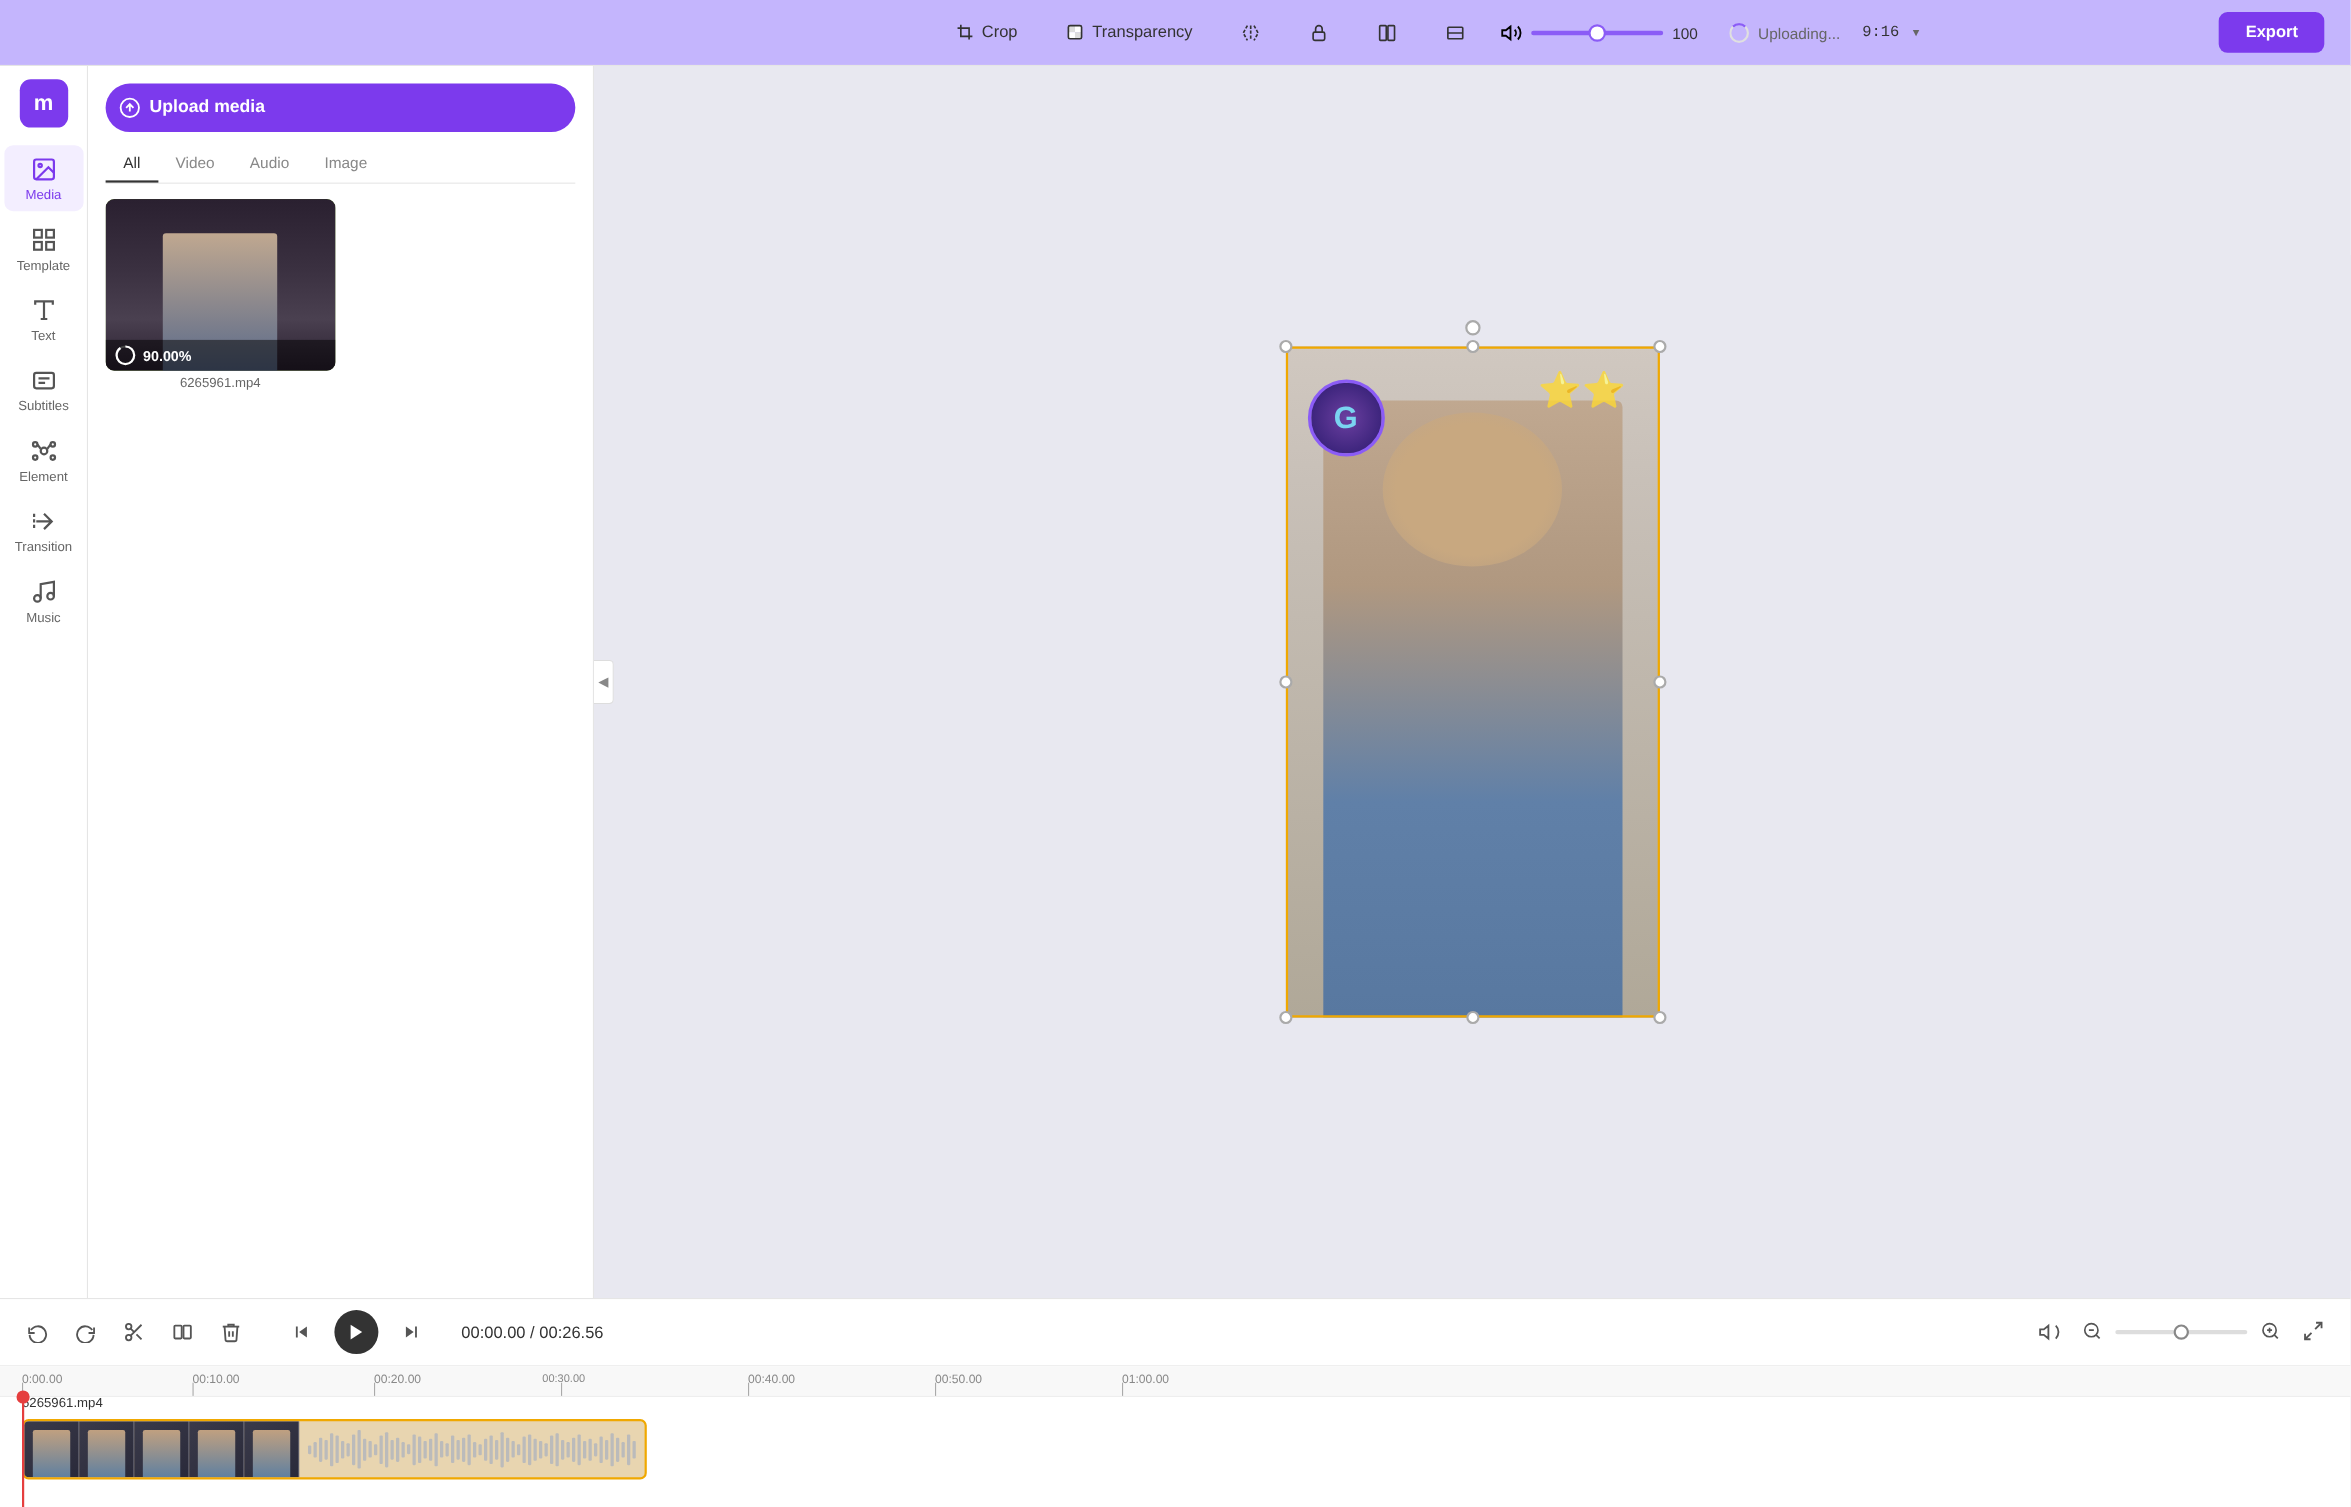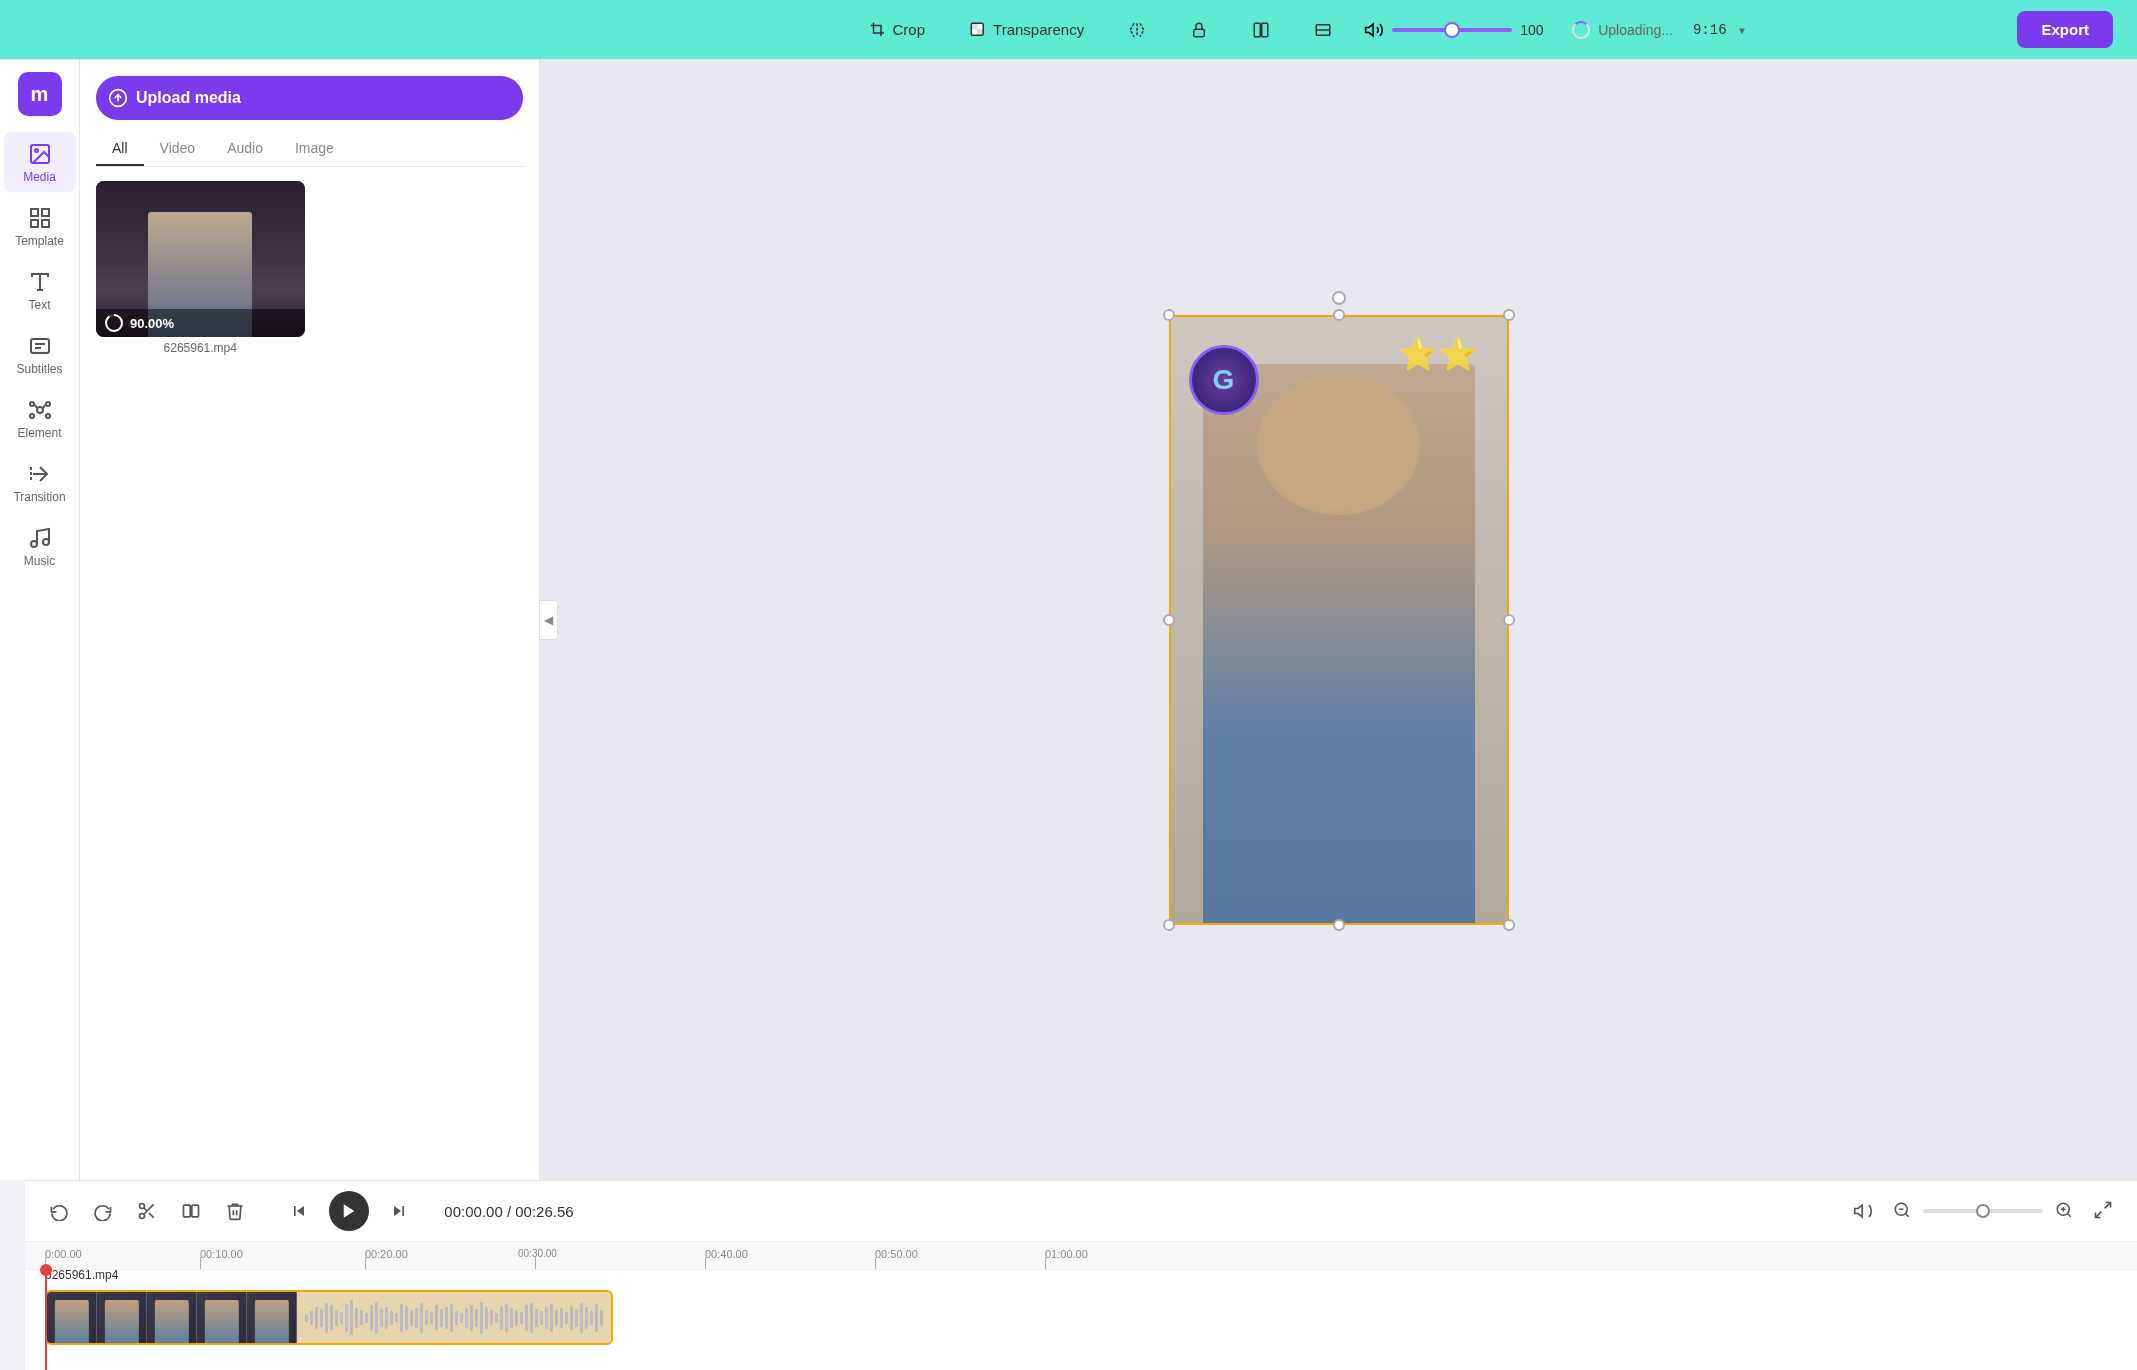--- a/index.html
+++ b/index.html
@@ -3,21 +3,21 @@
   <meta charset="utf-8">
   <style>
     * { margin: 0; padding: 0; box-sizing: border-box; }
     body { font-family: -apple-system, BlinkMacSystemFont, 'Segoe UI', sans-serif; background: #f0f0f5; width: 2137px; height: 1370px; overflow: hidden; display: flex; flex-direction: column; }
 
     .app-container { display: flex; flex-direction: column; width: 100%; height: 100%; }
 
     
     .top-toolbar {
       height: 60px;
-      background: #5eead4;
+      background: #c4b5fd;
       border-bottom: 1px solid #e5e5e5;
       display: flex;
       align-items: center;
       padding: 0 24px;
       gap: 20px;
       flex-shrink: 0;
     }
     .toolbar-left { display: flex; align-items: center; gap: 16px; }
     .toolbar-center { display: flex; align-items: center; gap: 20px; flex: 1; justify-content: center; }
     .toolbar-right { display: flex; align-items: center; gap: 12px; }
@@ -228,21 +228,20 @@
       color: #888; font-size: 12px;
     }
 
     
     .timeline-area {
       background: #fff;
       border-top: 1px solid #e5e5e5;
       flex-shrink: 0;
       display: flex;
       flex-direction: column;
-      margin-left: 25px;
     }
 
     .timeline-controls {
       display: flex;
       align-items: center;
       padding: 10px 20px;
       gap: 16px;
       border-bottom: 1px solid #eee;
     }
 

